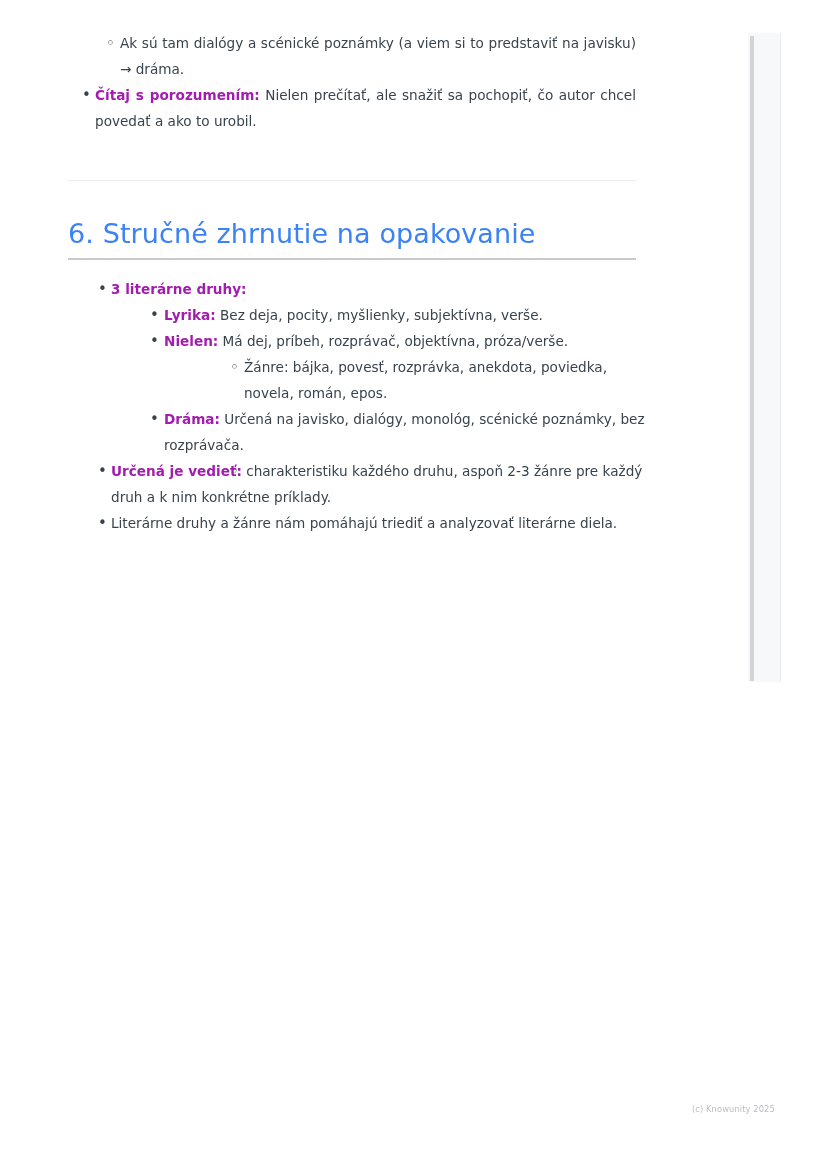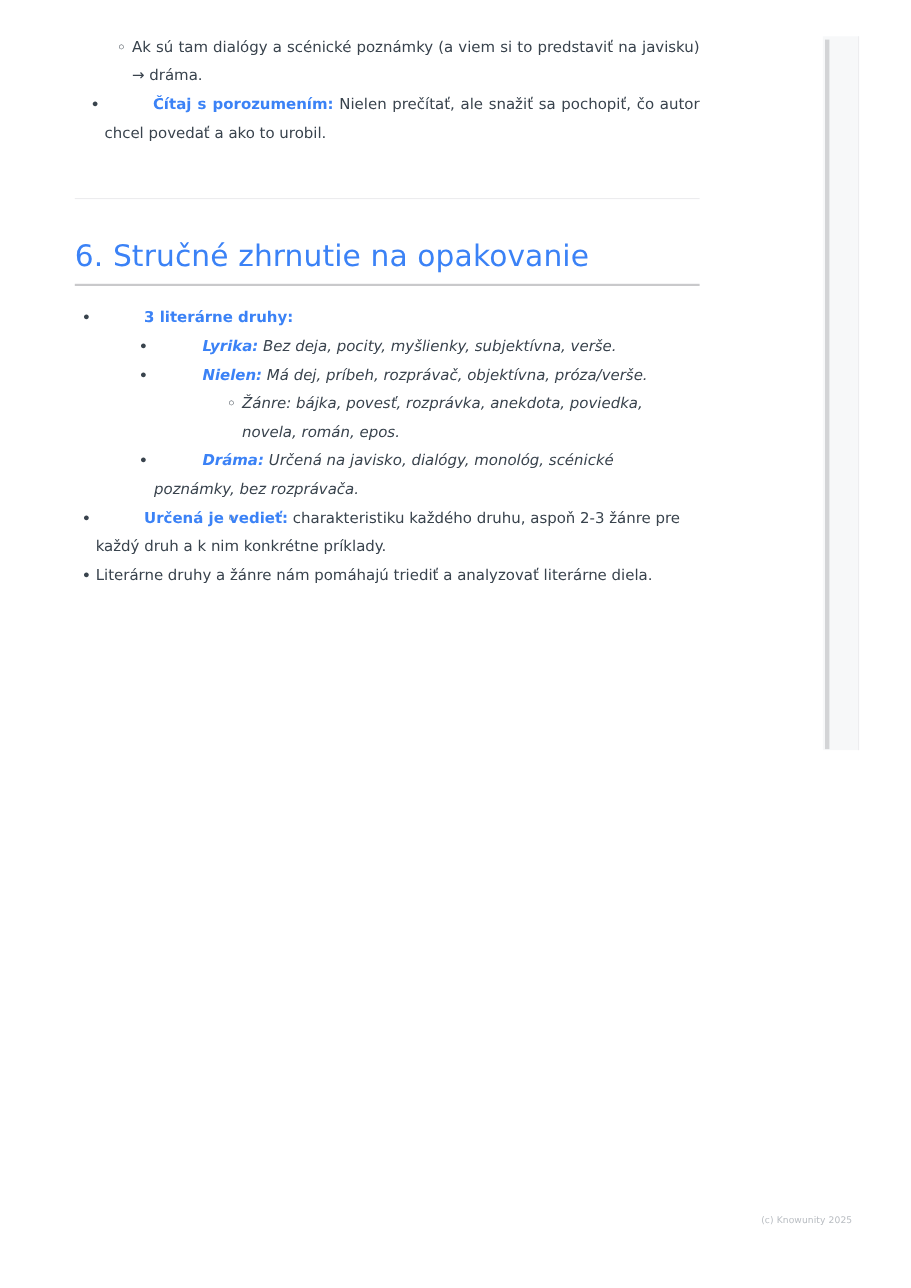--- a/index.html
+++ b/index.html
@@ -36,21 +36,20 @@
   
   ul.lvl1 {
     list-style: none;
     margin: 0;
     padding: 0;
   }
   ul.lvl2 {
     list-style: none;
     margin: 0;
     padding: 0;
-    font-style: italic;
   }
   ul.lvl3 {
     list-style: none;
     margin: 0;
     padding: 0;
   }
 
   li {
     position: relative;
     color: #39434d;
@@ -98,22 +97,21 @@
 
   
   li.l3a {
     padding-left: 52px;
     margin: 0;
   }
   li.l3a > .mk { left: 38px; top: 0; }
 
   b, .b {
     font-weight: bold;
-    color: #3b82f6;
-    margin-left: 44px;
+    color: #a21caf;
   }
 
   .justify {
     text-align: justify;
   }
 
   
   .gap-lg { margin-top: 17px; }
   .gap-md { margin-top: 14px; }
   .gap-sm { margin-top: 9px; }
@@ -146,21 +144,21 @@
     left: 68px;
     top: 258px;
     width: 568px;
     height: 2px;
     background: #c9c9cb;
   }
 
   
   .summary-block {
     position: absolute;
-    left: 60px;
+    left: 84px;
     top: 276px;
     width: 568px;
   }
 
   
   .scrollbar-track {
     position: absolute;
     left: 748px;
     top: 33px;
     width: 33px;

